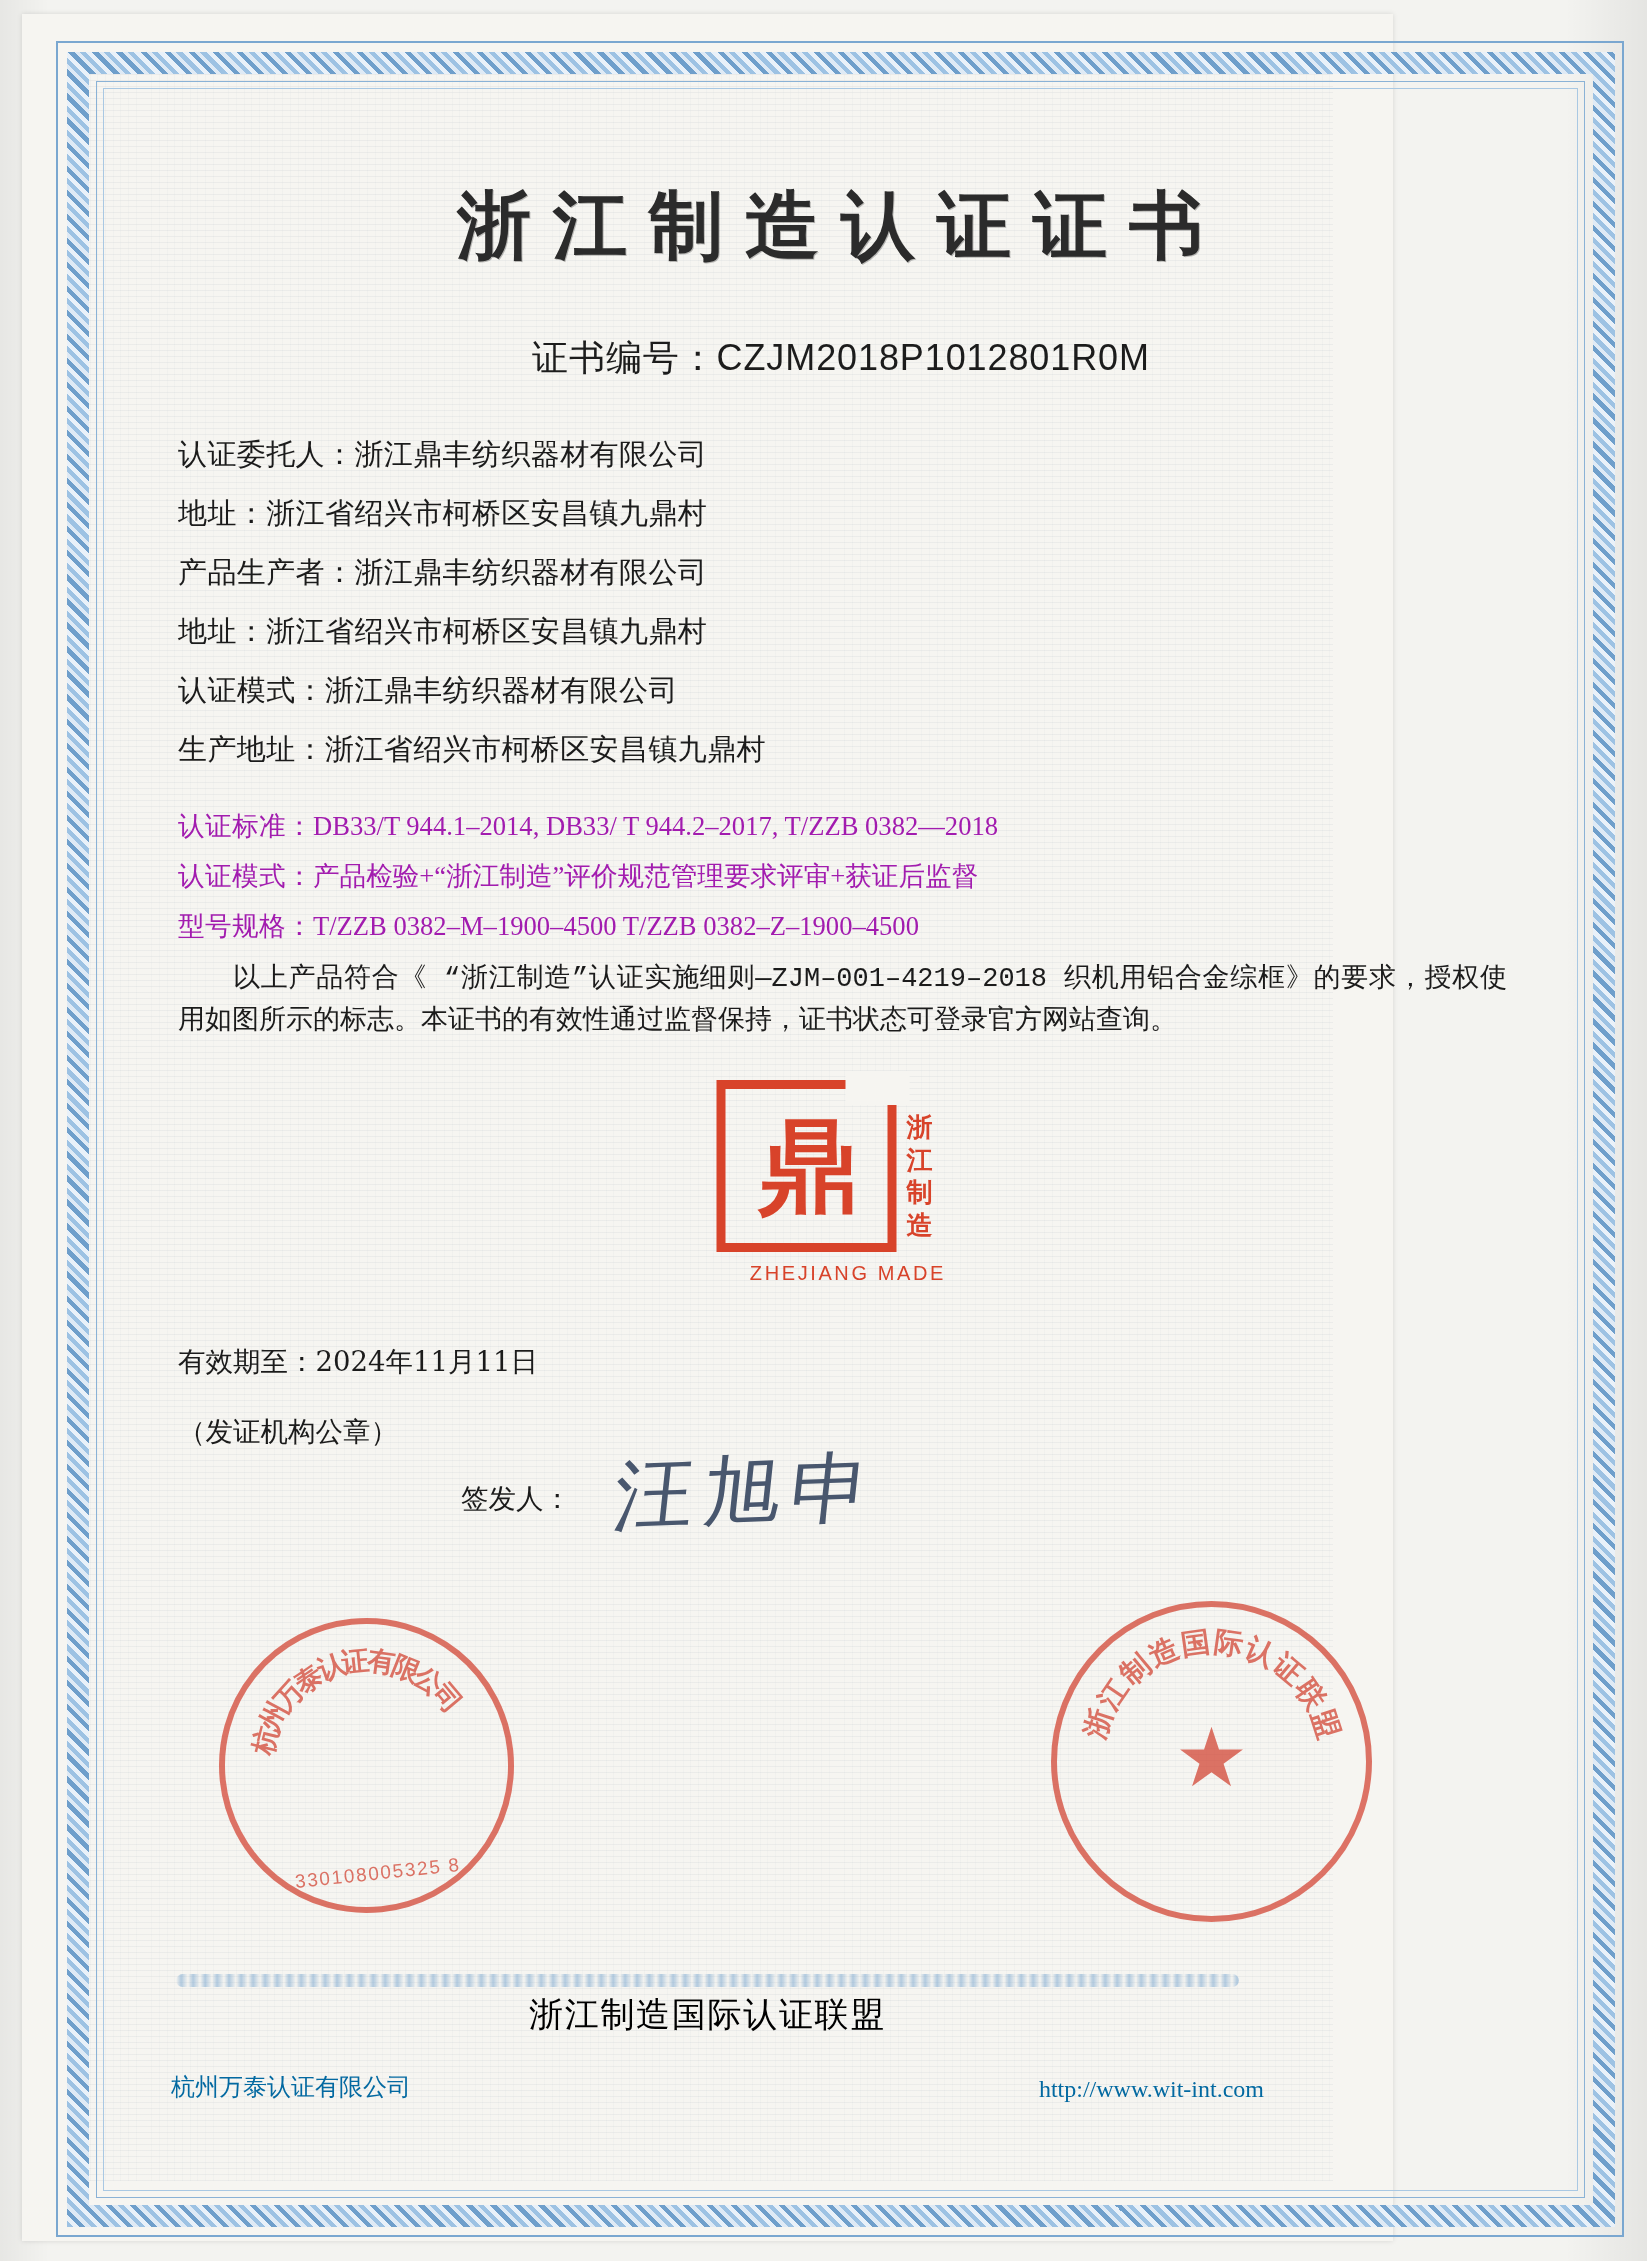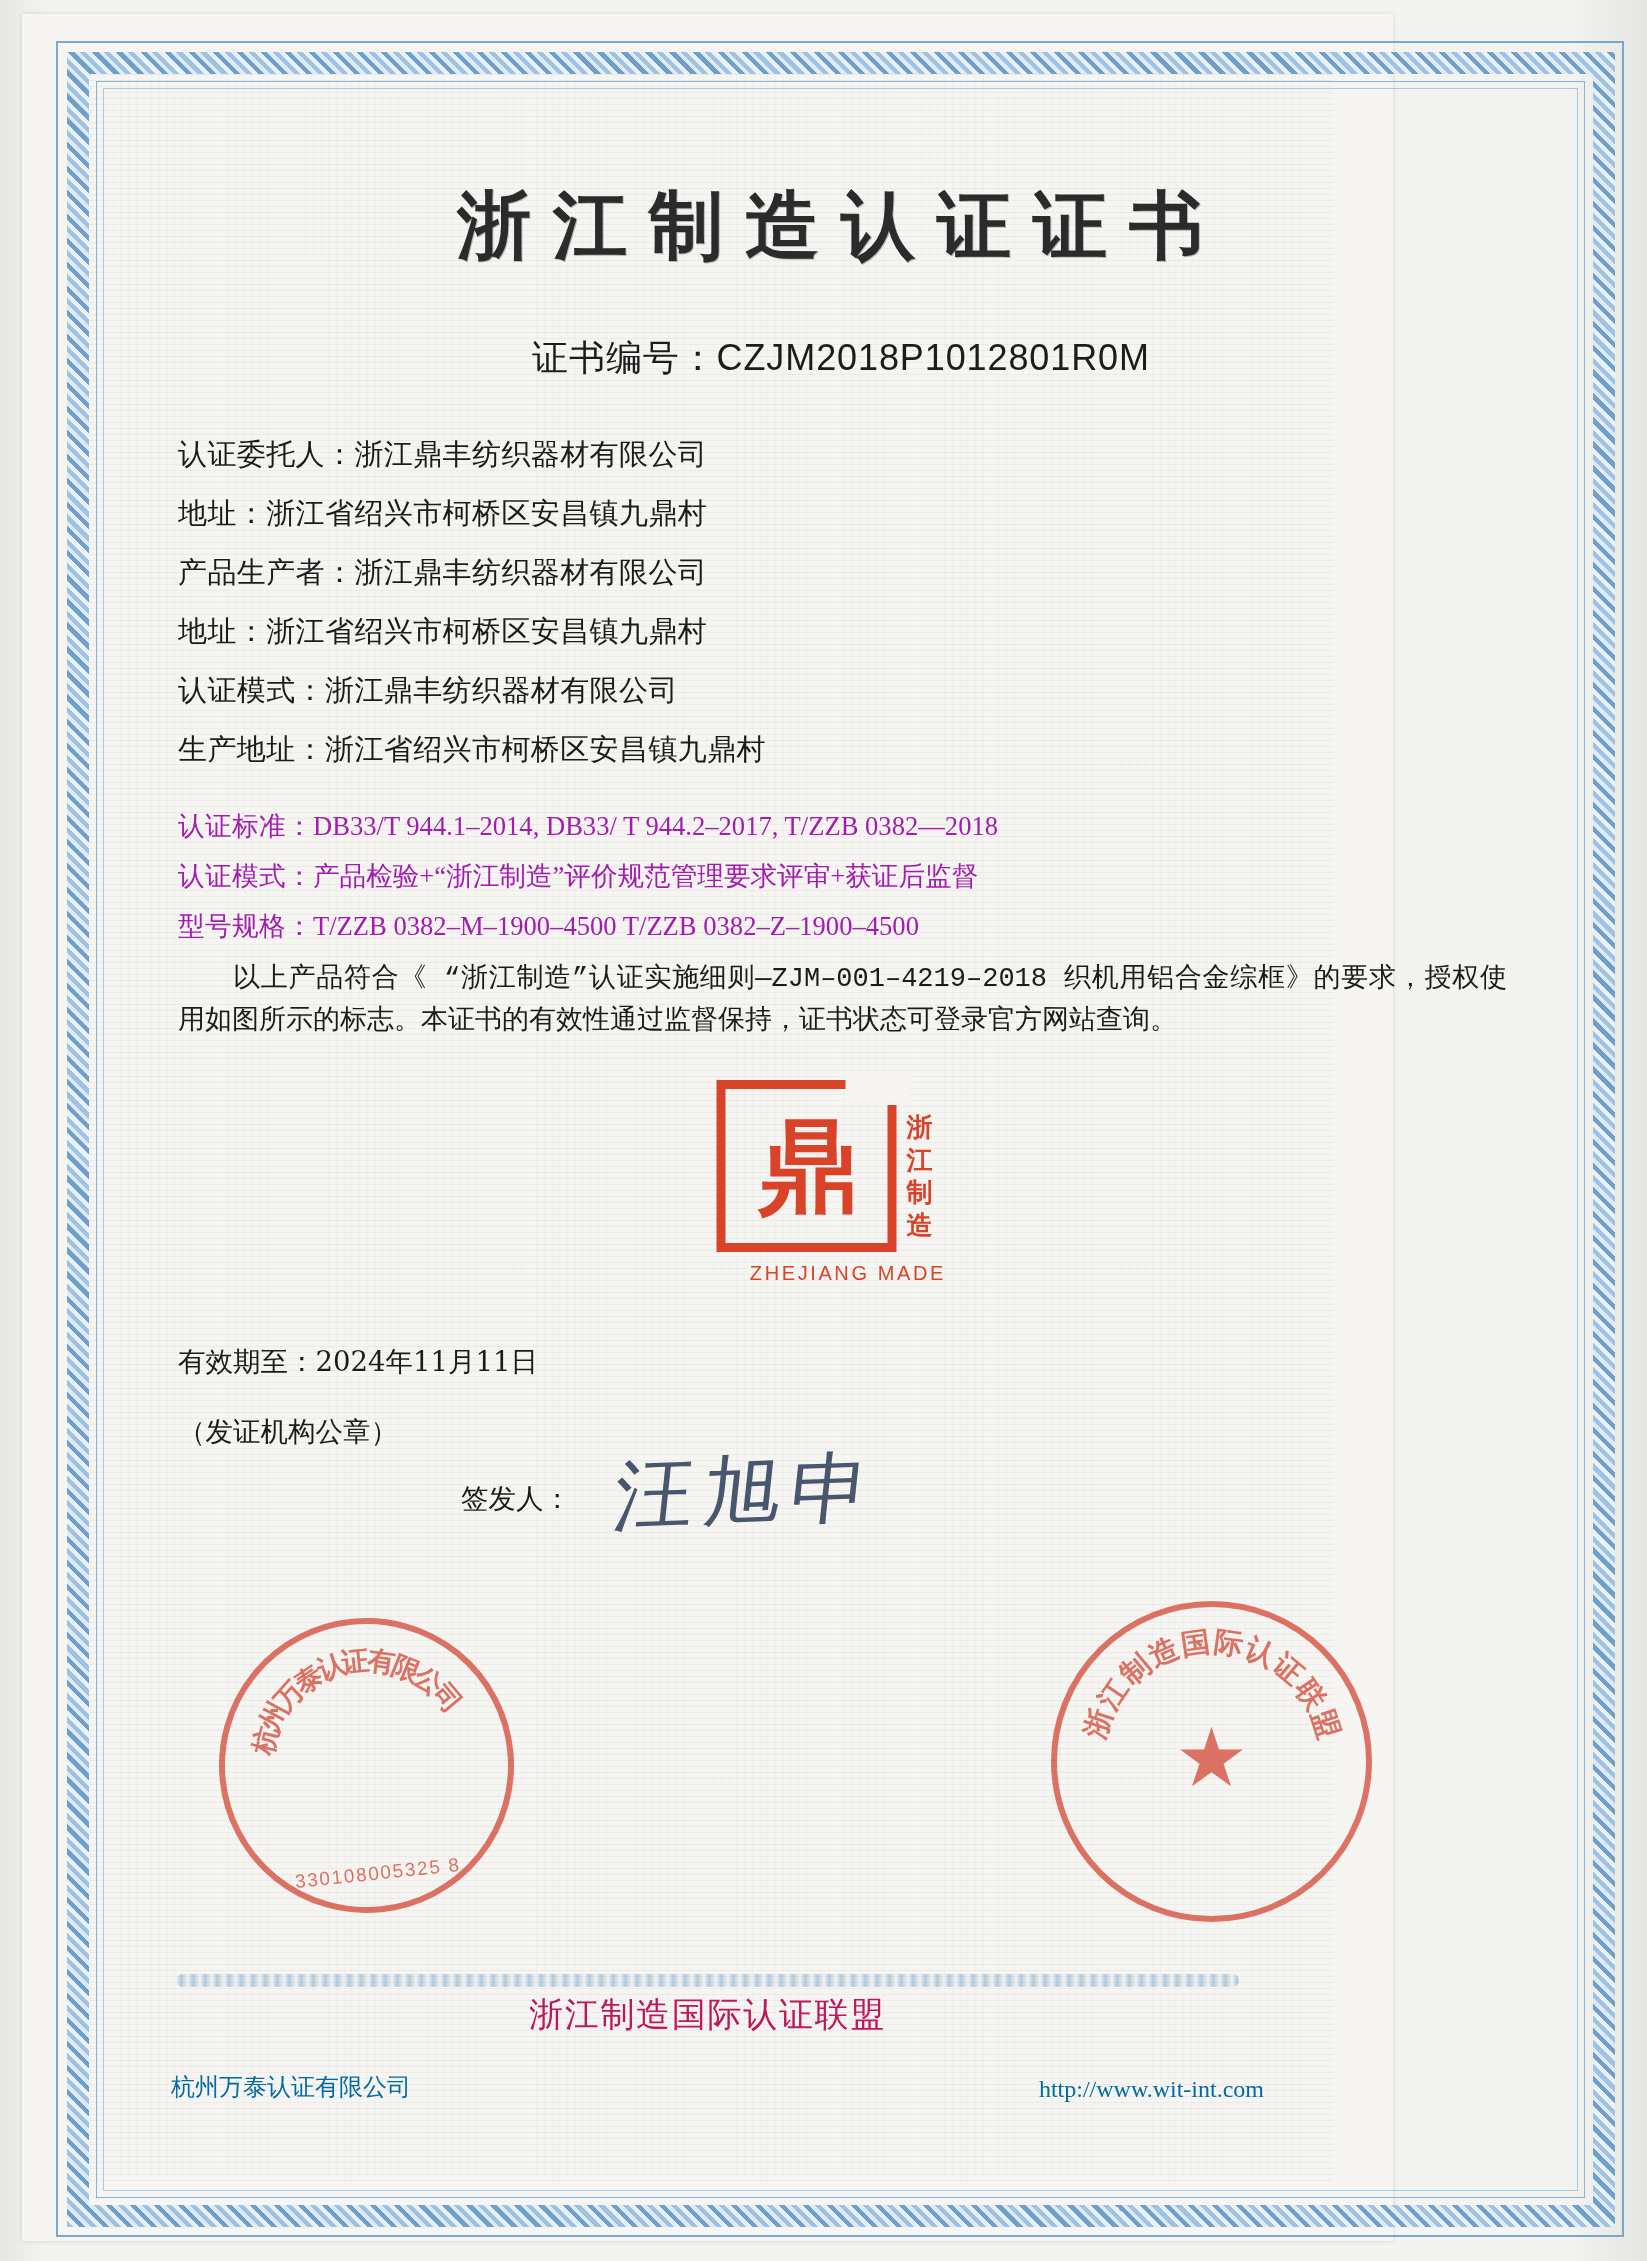--- a/index.html
+++ b/index.html
@@ -323,21 +323,21 @@
       rgba(122,167,208,0.0) 12px);
     border-radius: 6.9px;
   }
   .alliance {
     position: absolute;
     left: 0; right: 0;
     top: 1978px;
     text-align: center;
     font-family: "DejaVu Serif", serif;
     font-size: 34px;
-    color: #be185d;
+    color: #000000;
     letter-spacing: 1.7px;
   }
   .footer-row {
     position: absolute;
     left: 129px; right: 129px;
     top: 2057px;
     display: flex;
     justify-content: space-between;
     align-items: flex-end;
     font-size: 24px;

